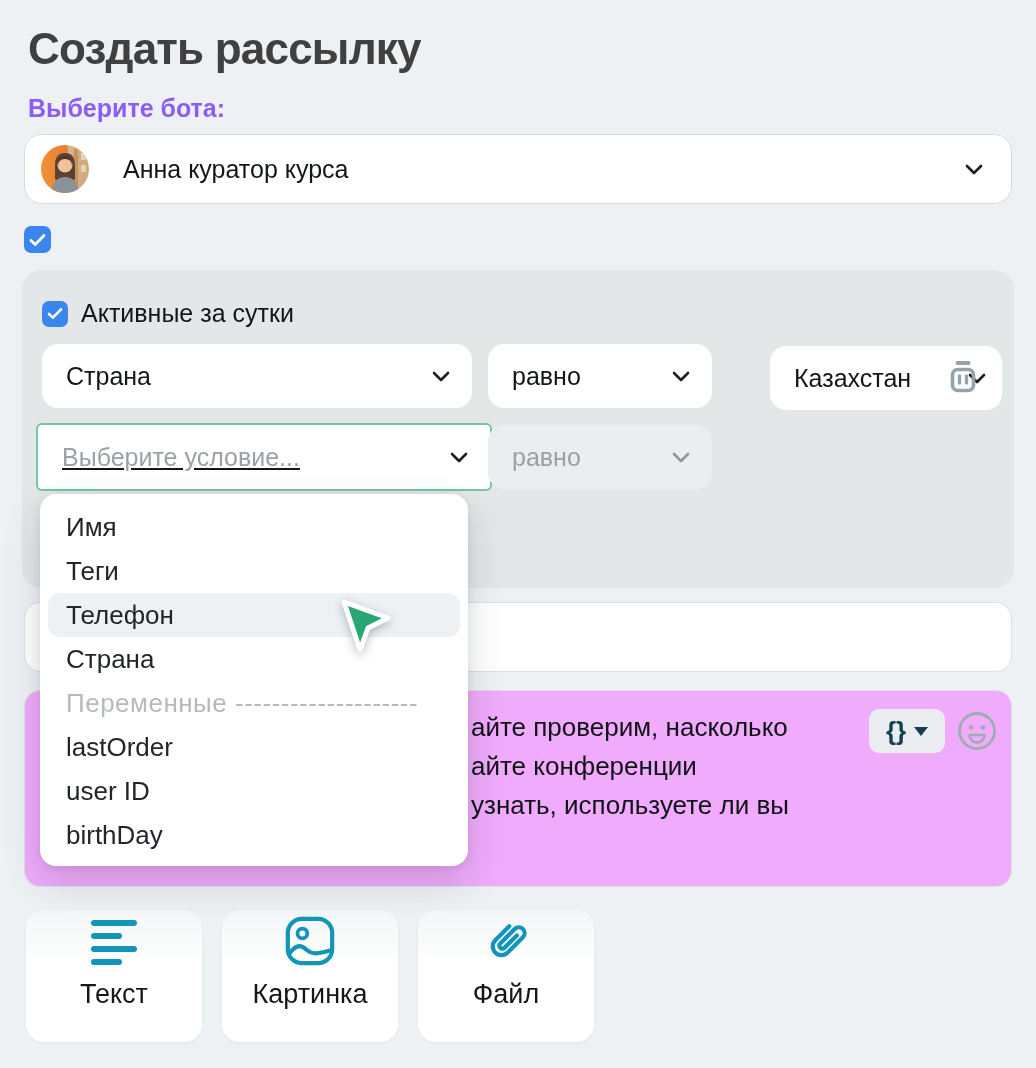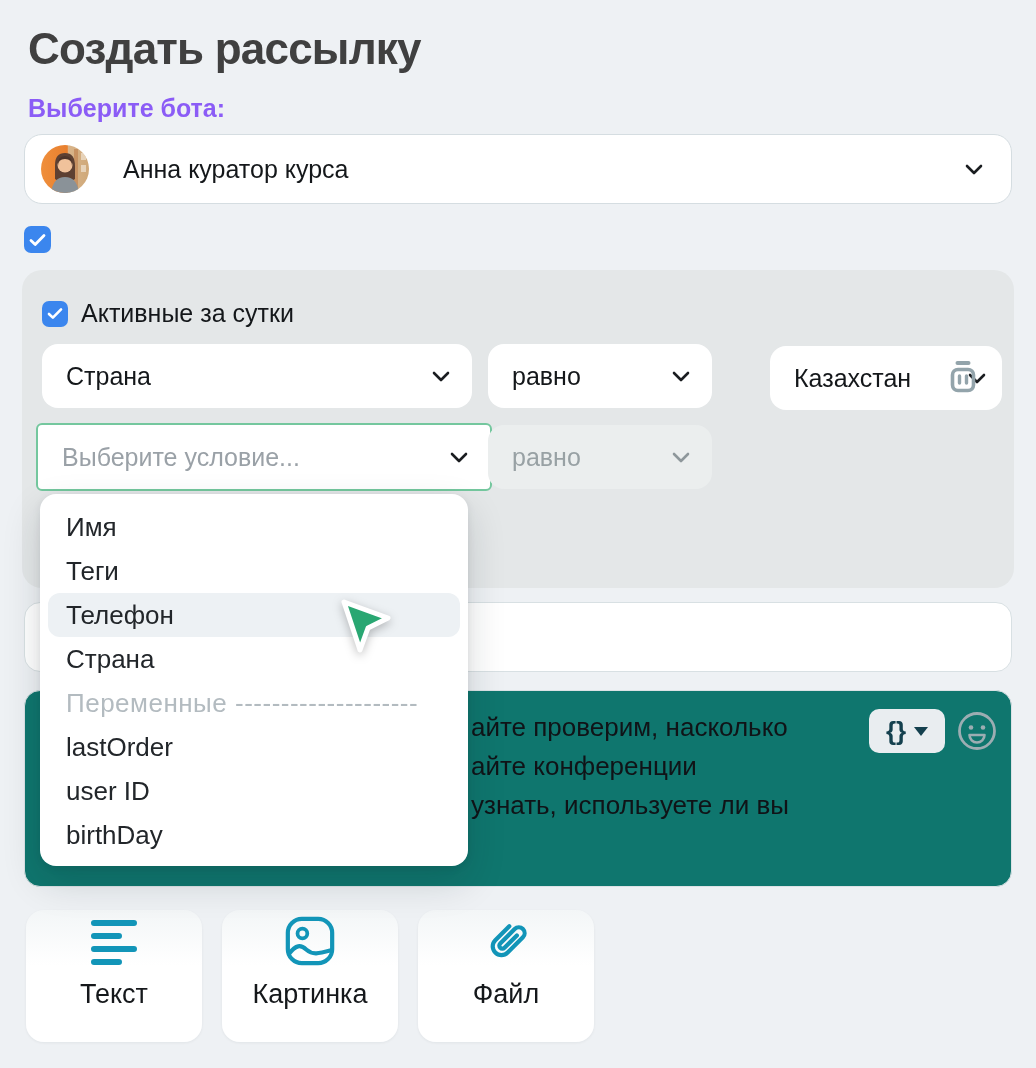--- a/index.html
+++ b/index.html
@@ -21,29 +21,29 @@
   .check-label { font-size:25px; font-weight:500; color:#14171a; }
 
   .segment-panel { position:absolute; left:22px; top:270px; width:992px; height:318px; background:#e4e7e8; border-radius:20px; }
   .check-row.active24 { left:42px; top:299px; }
   .check-row.active24 .checkbox { width:26px; height:26px; }
 
   .select { position:absolute; height:64px; background:#fff; border-radius:16px; display:flex; align-items:center; justify-content:space-between; padding:0 20px 0 24px; font-size:25px; color:#14171a; cursor:pointer; }
   .sel-country { left:42px; top:344px; width:430px; }
   .sel-op1    { left:488px; top:344px; width:224px; }
   .sel-value  { left:730px; top:346px; width:232px; padding-right:14px;margin-left:40px; }
-  .sel-cond   { left:36px; top:423px; width:456px; height:68px; border:2px solid #74c79e; border-radius:6px; }
+  .sel-cond   { left:36px; top:423px; width:456px; height:68px; border:2px solid #74c79e; border-radius:6px;text-decoration:underline; }
   .sel-cond .ph { color:#9aa1a7; }
   .sel-op2    { left:488px; top:425px; width:224px; background:#ebeeee; color:#98a1a4; cursor:default; }
 
   .trash-btn { position:absolute; left:944px; top:358px; width:38px; height:38px; background:none; border:none; cursor:pointer; }
 
   .title-input { position:absolute; left:24px; top:602px; width:988px; height:70px; background:#fff; border:1px solid #d8e0e3; border-radius:16px; cursor:text; }
 
-  .message-panel { position:absolute; left:24px; top:690px; width:988px; height:197px; background:#0f766e; border:1px solid #dbe2e5; border-radius:16px; }
+  .message-panel { position:absolute; left:24px; top:690px; width:988px; height:197px; background:#f0abfc; border:1px solid #dbe2e5; border-radius:16px; }
   .msg-text { position:absolute; left:446px; top:17px; font-size:26px; line-height:39px; color:#101317; white-space:nowrap; }
   .vars-btn { position:absolute; left:844px; top:18px; width:76px; height:44px; background:#e9edf0; border:none; border-radius:10px; display:flex; align-items:center; justify-content:center; gap:8px; cursor:pointer; }
   .vars-braces { font-size:26px; font-weight:700; color:#14404e; }
   .vars-caret { width:0; height:0; border-left:7px solid transparent; border-right:7px solid transparent; border-top:9px solid #14404e; }
   .emoji-btn { position:absolute; left:930px; top:18px; width:44px; height:44px; background:none; border:none; cursor:pointer; }
 
   .dropdown { position:absolute; left:40px; top:494px; width:428px; height:372px; background:#fff; border-radius:16px; box-shadow:0 16px 38px rgba(18,28,36,.16), 0 2px 8px rgba(18,28,36,.08); padding:11px 8px; z-index:5; }
   .dd-item { height:44px; display:flex; align-items:center; padding:0 0 0 18px; font-size:26px; color:#22262a; border-radius:12px; cursor:pointer; }
   .dd-item.hl { background:#edf1f4; }
   .dd-group { height:44px; display:flex; align-items:center; padding-left:18px; font-size:26px; color:#b3bbc0; letter-spacing:.5px; cursor:default; overflow:hidden; white-space:nowrap; }

